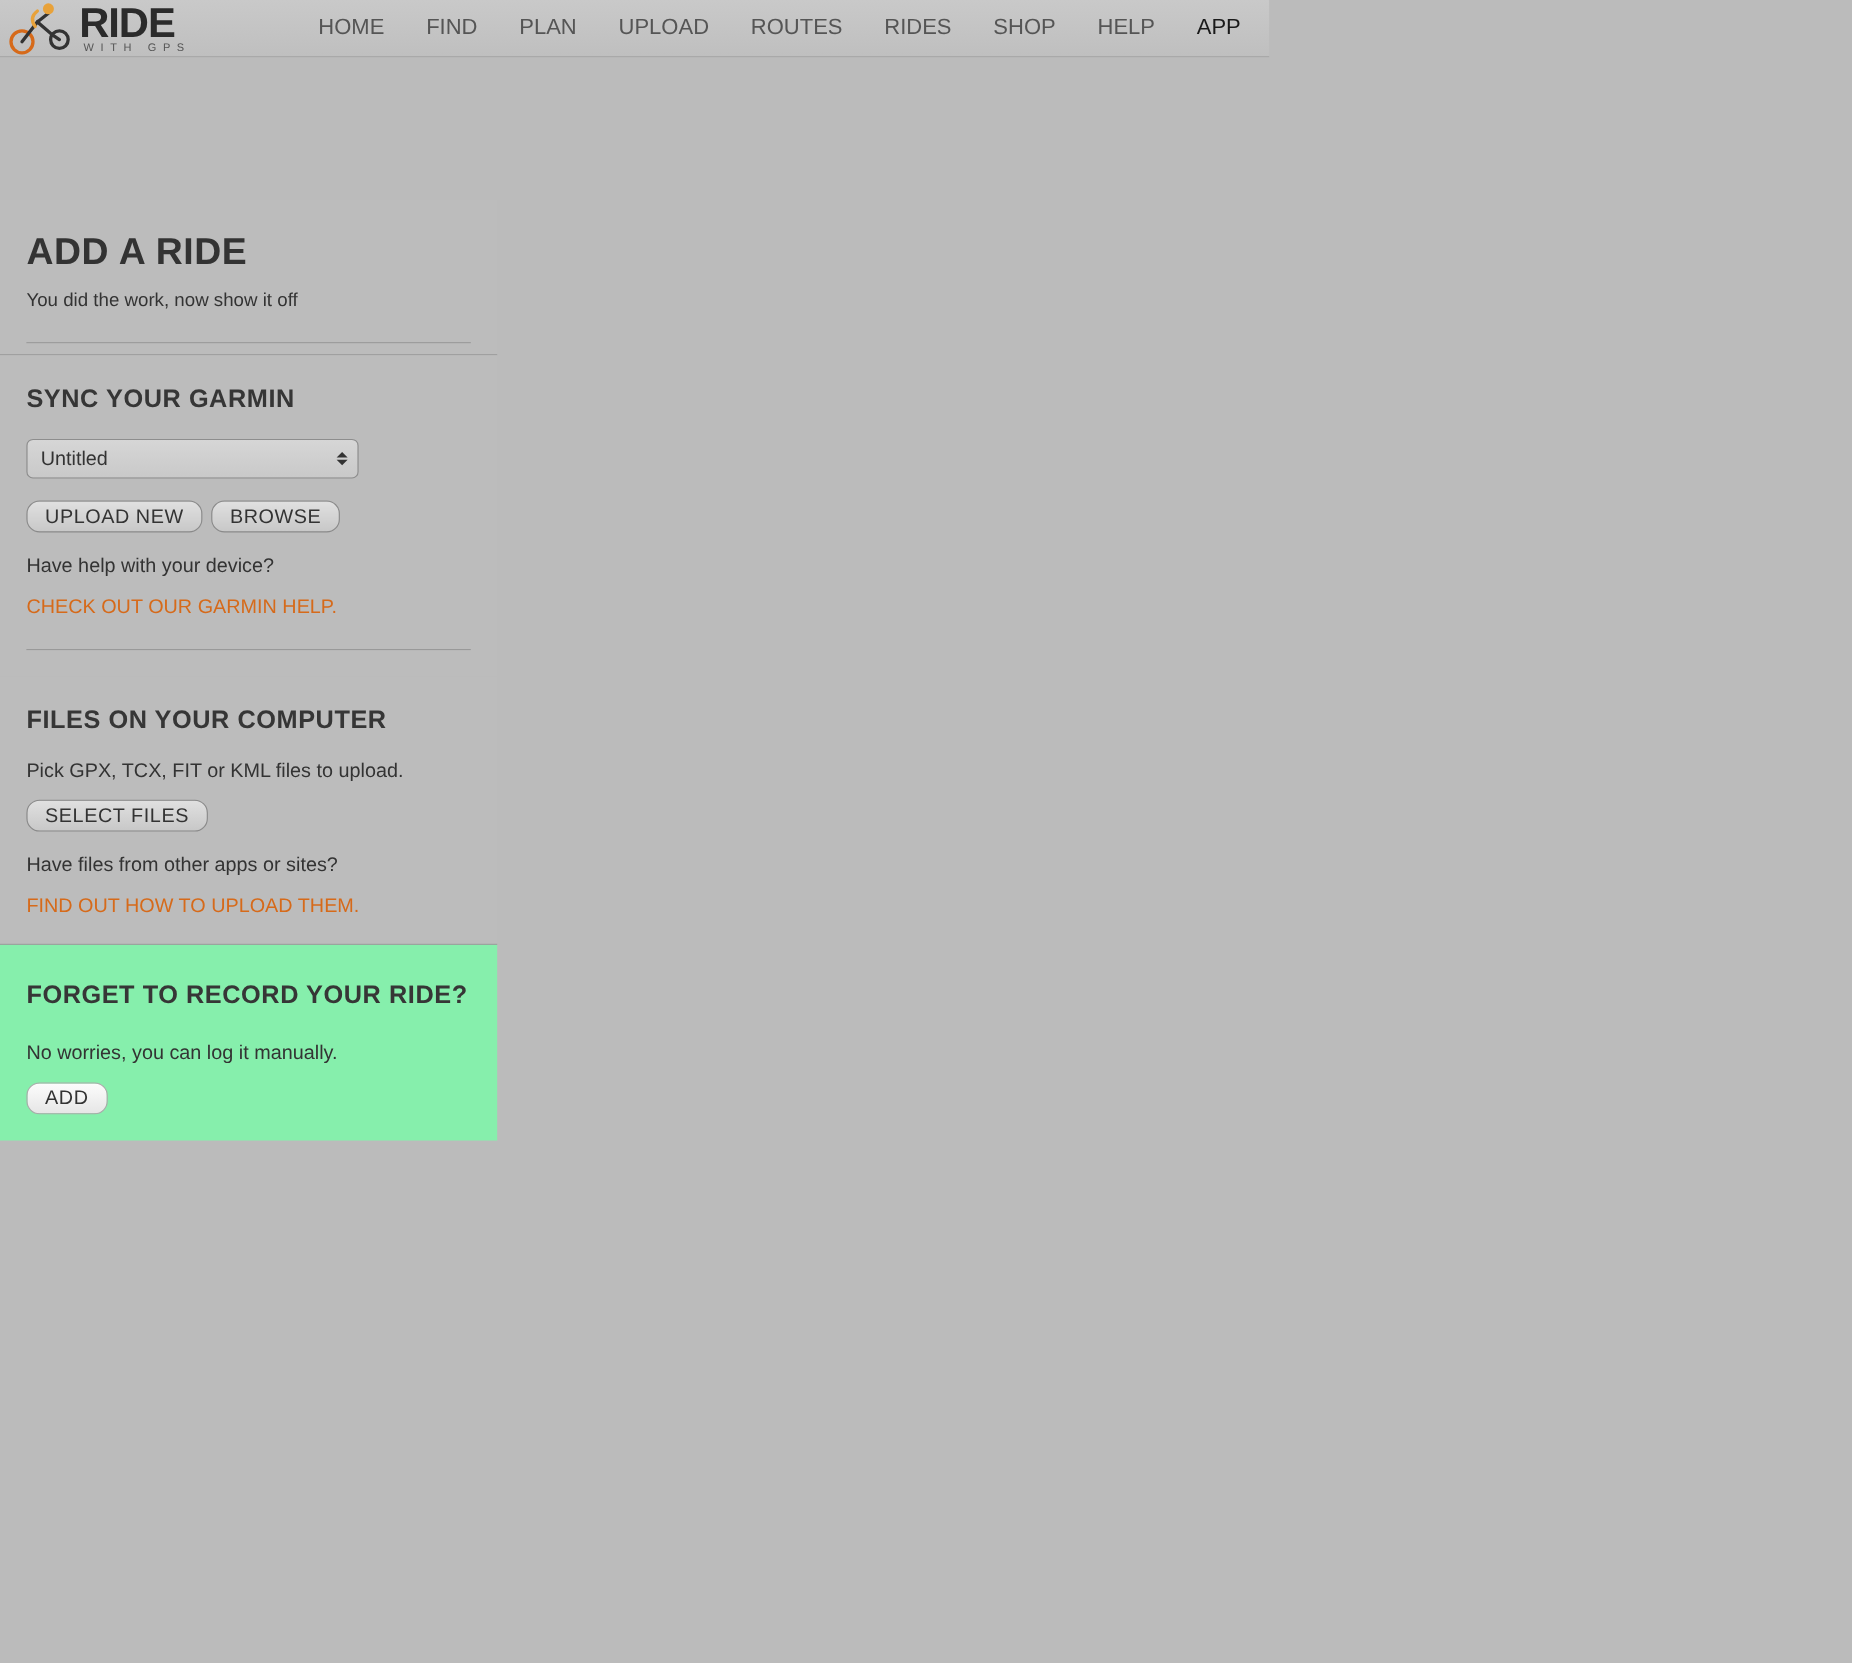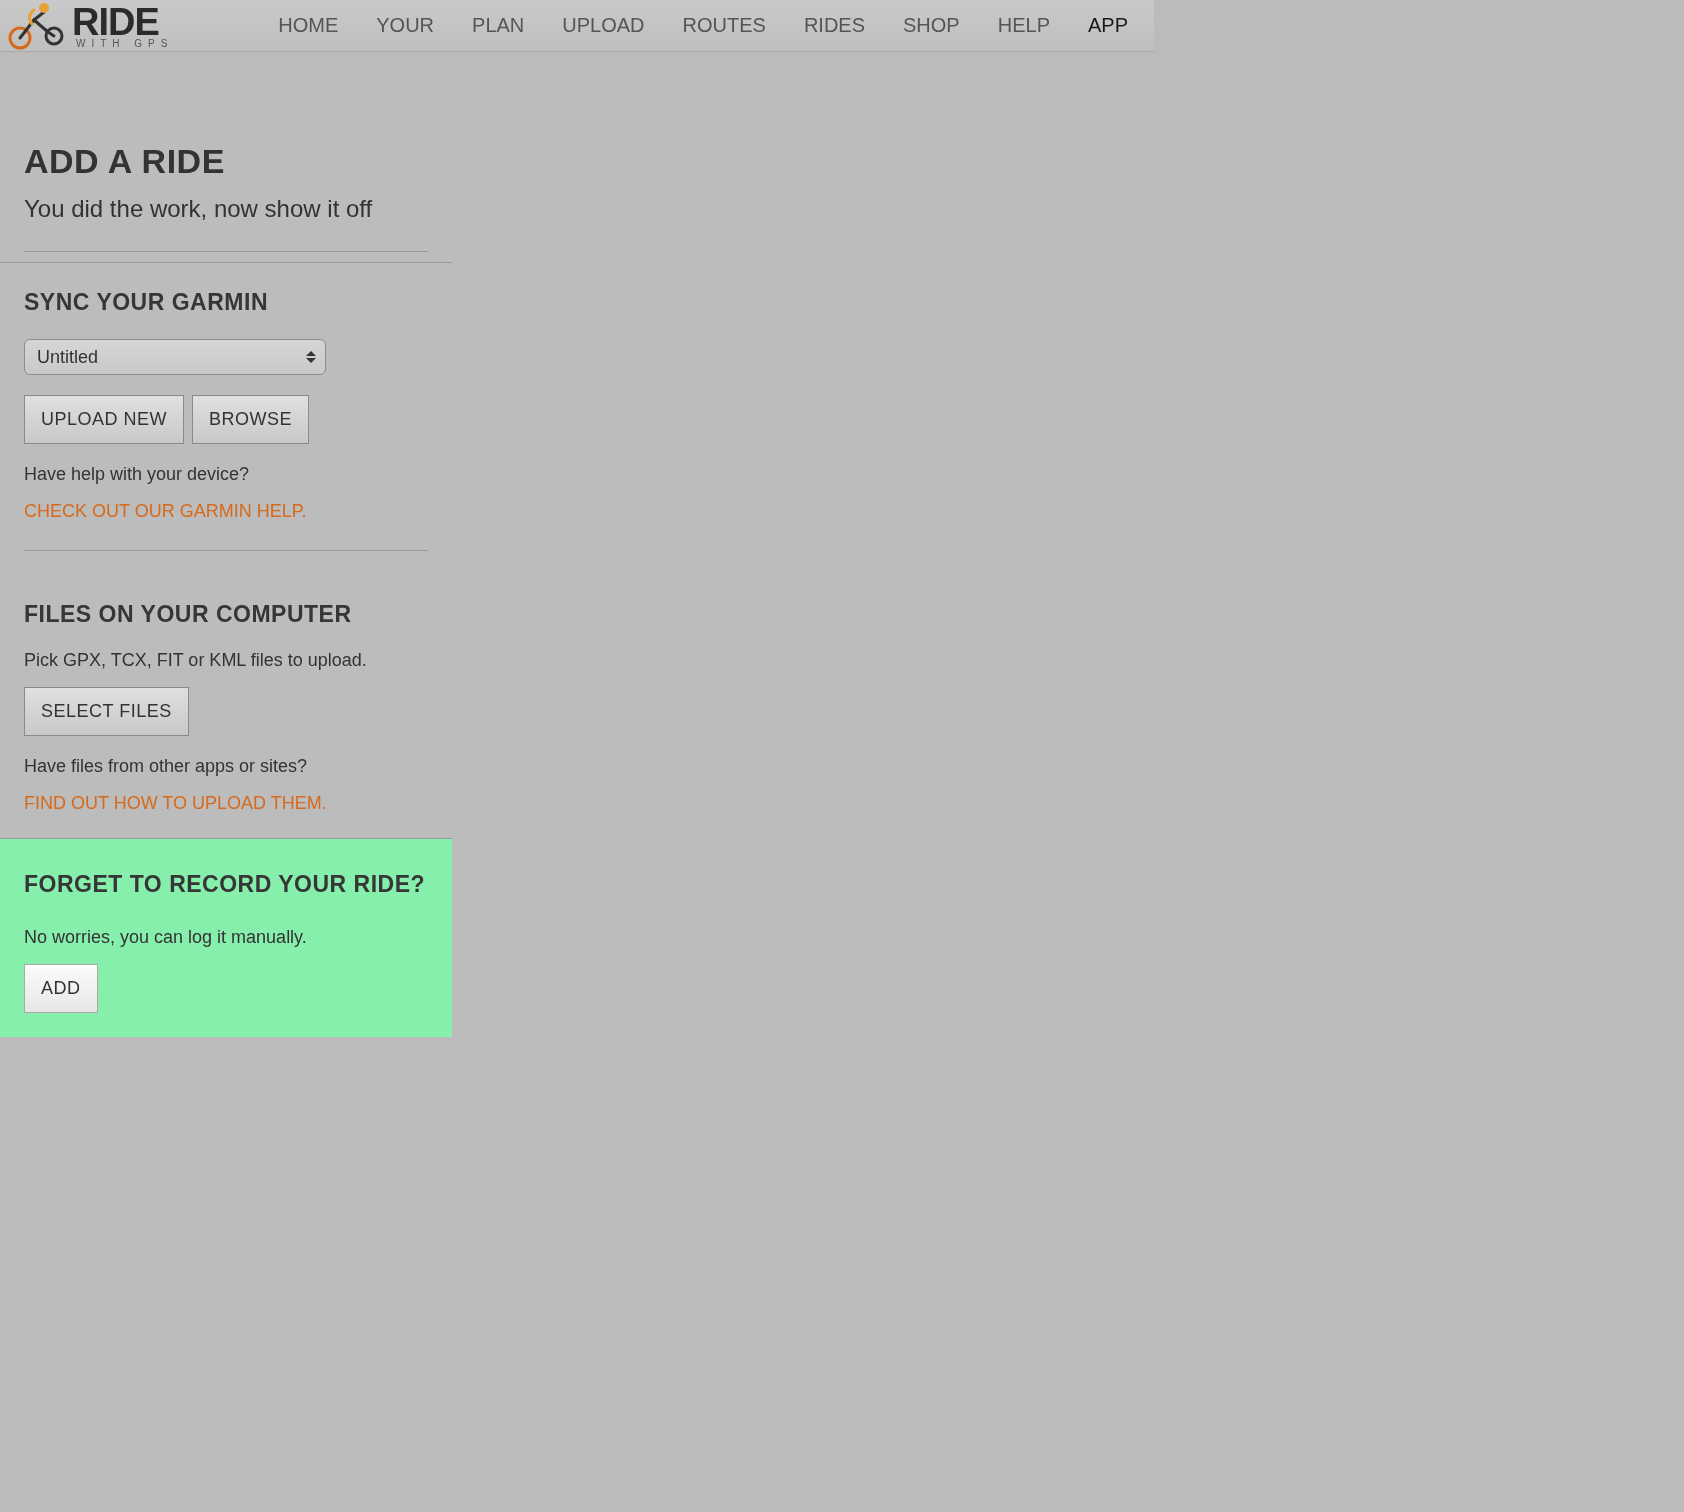--- a/index.html
+++ b/index.html
@@ -203,46 +203,46 @@
     }
 
     
     .btn-row {
       display: flex;
       gap: 8px;
       margin-bottom: 20px;
     }
 
     .btn {
-      padding: 13px 16px;
+      padding: 3px 16px;
       font-size: 18px;
       color: #333;
       background: linear-gradient(#e0e0e0, #c8c8c8);
       border: 1px solid #8a8a8a;
-      border-radius: 0;
+      border-radius: 12px;
       cursor: pointer;
       letter-spacing: 0.5px;
     }
 
     .btn.light {
       background: linear-gradient(#fcfcfc, #e6e6e6);
       border: 1px solid #aaa;
     }
 
     .section.header-only {
       padding-bottom: 10px;
     }
 
     .section.header-only h1 {
       font-size: 34px;
       margin-bottom: 14px;
     }
 
     .section.header-only p {
-      font-size: 24px;
+      font-size: 17px;
       margin-bottom: 12px;
     }
   </style>
 </head>
 <body>
 
 <div class="topbar">
   <div class="logo-area">
     <div class="logo-icon">
       <svg viewBox="0 0 68 48">
@@ -255,21 +255,21 @@
       </svg>
     </div>
     <div class="logo-text">
       <span class="logo-ride">RIDE</span>
       <span class="logo-sub">WITH GPS</span>
     </div>
   </div>
 
   <div class="nav-items">
     <span class="nav-item">HOME</span>
-    <span class="nav-item">YOUR</span>
+    <span class="nav-item">FIND</span>
     <span class="nav-item">PLAN</span>
     <span class="nav-item">UPLOAD</span>
     <span class="nav-item">ROUTES</span>
     <span class="nav-item">RIDES</span>
     <span class="nav-item">SHOP</span>
     <span class="nav-item">HELP</span>
     <span class="nav-item active">APP</span>
   </div>
 </div>
 

